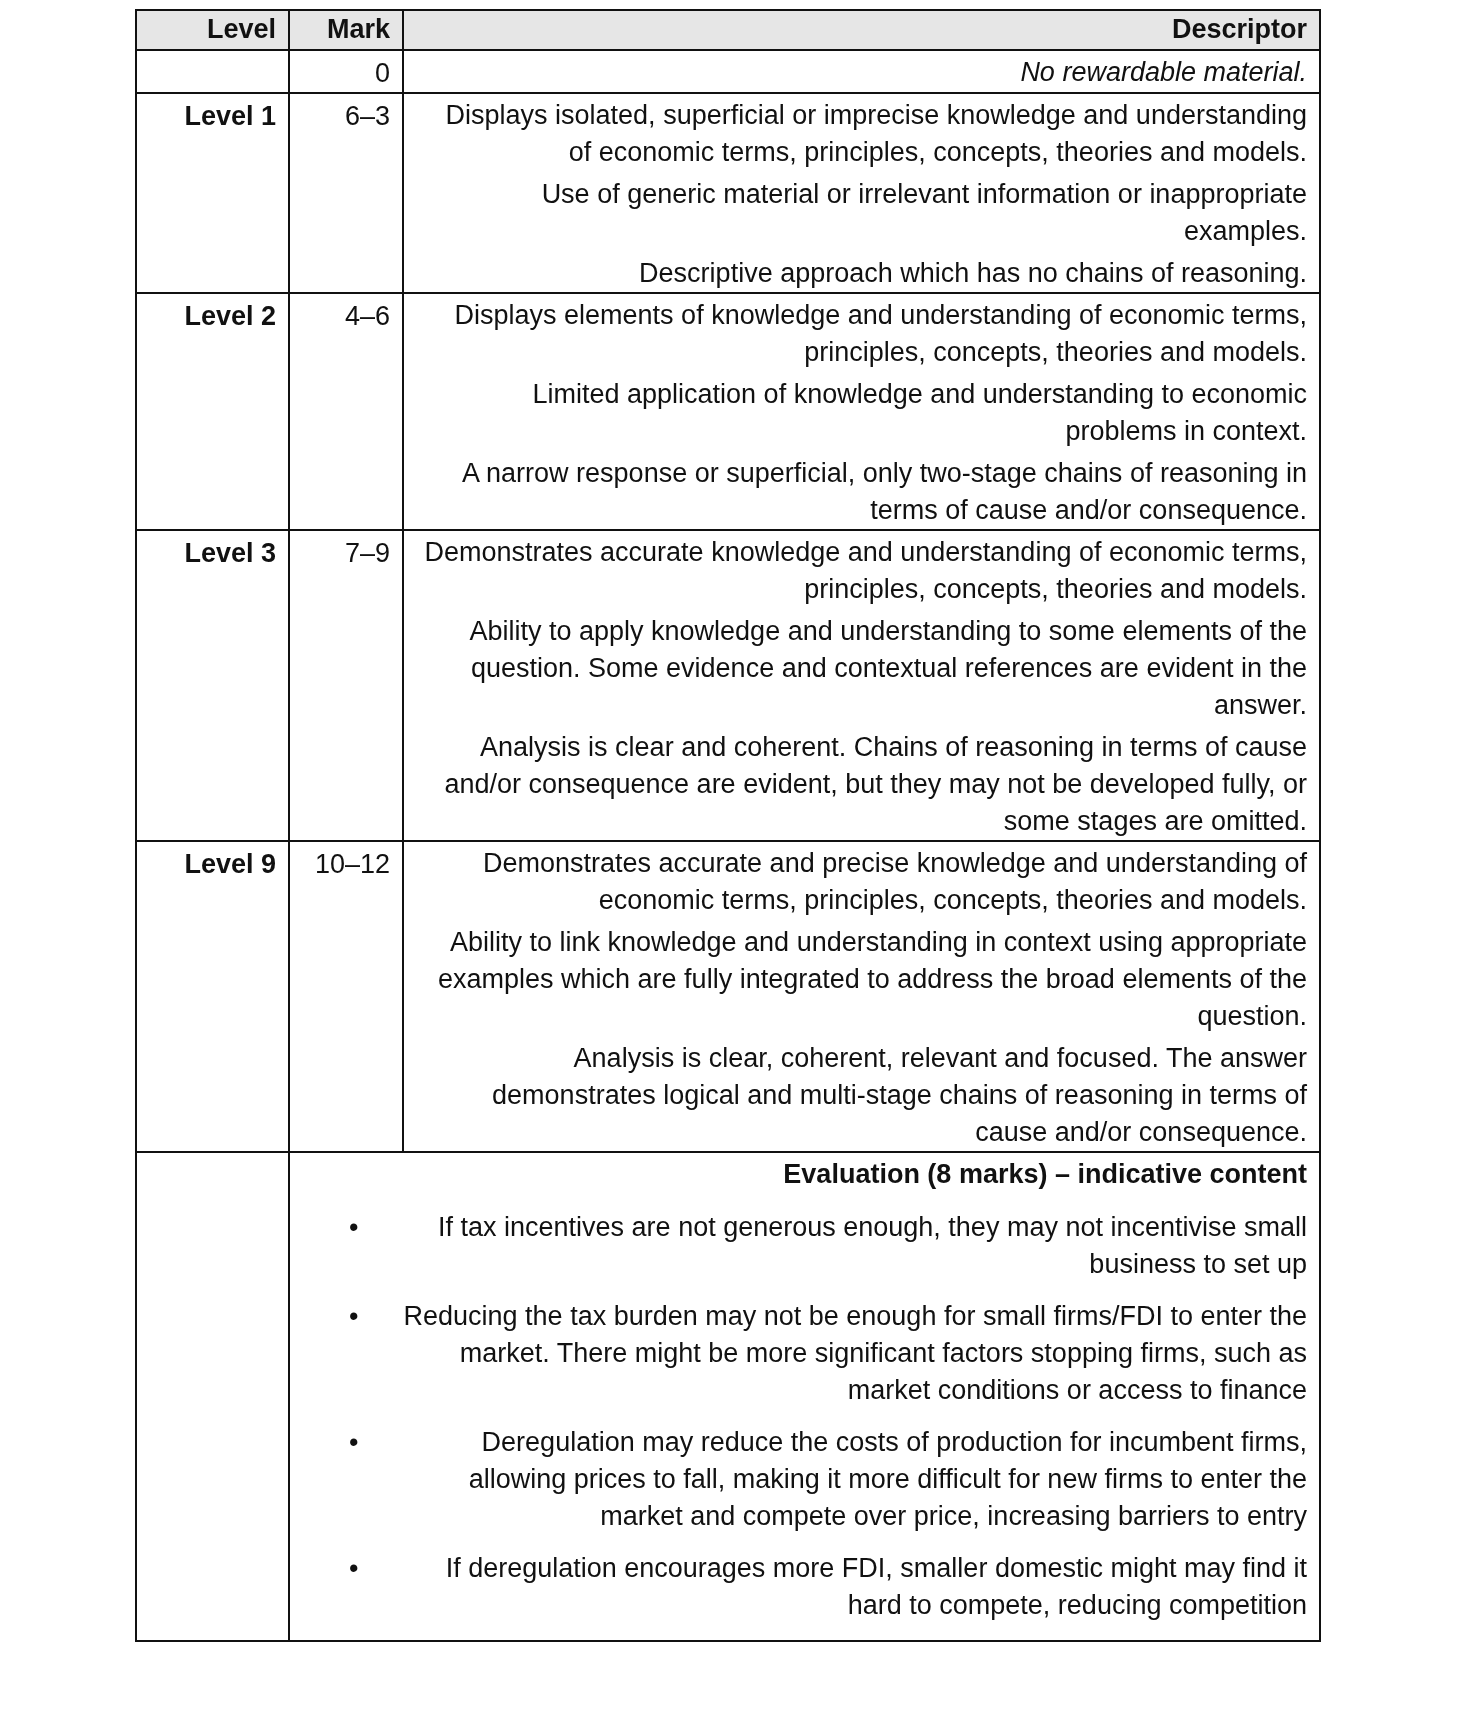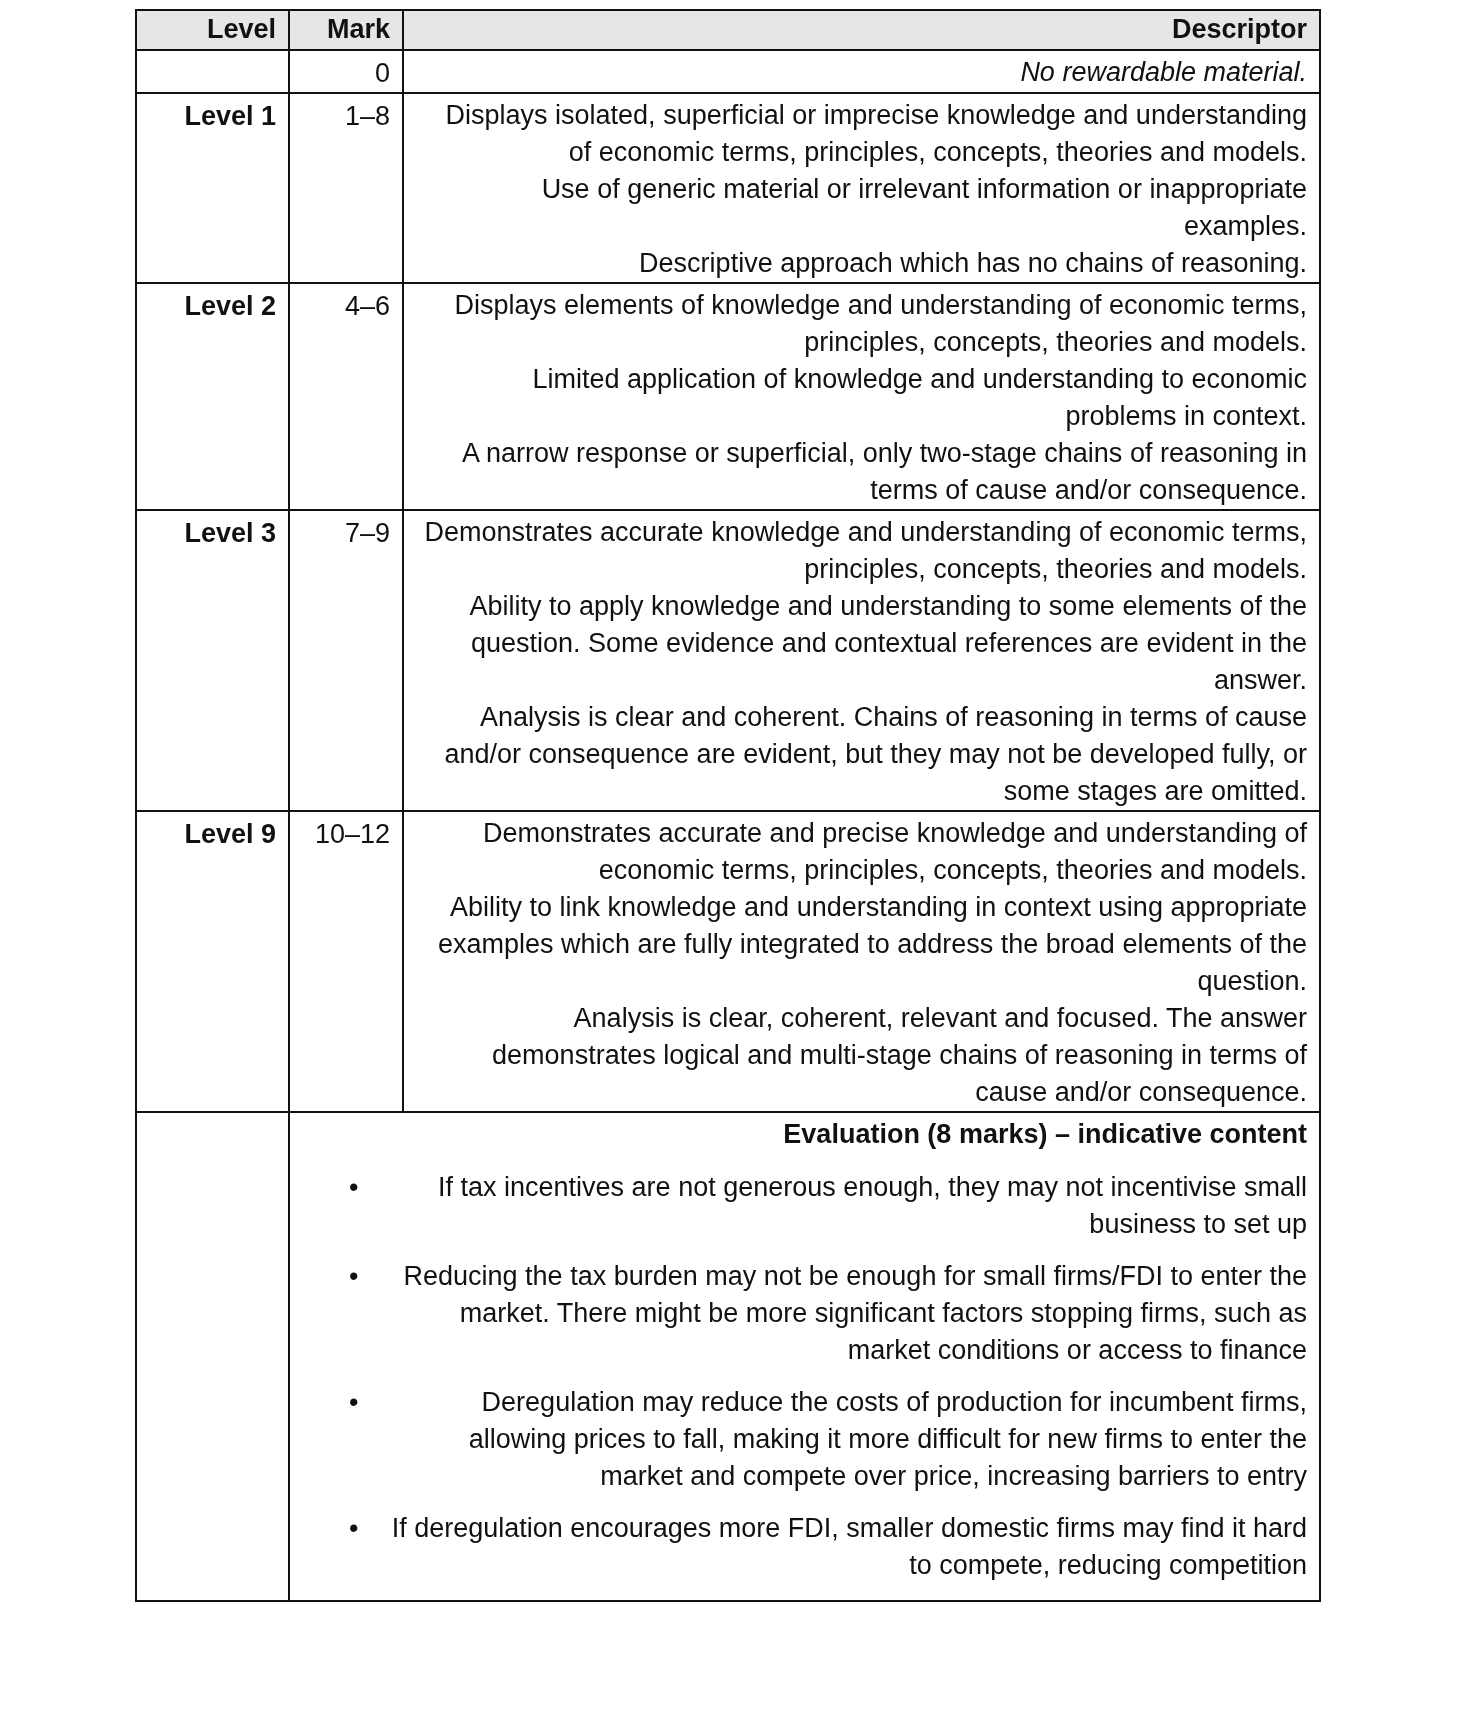--- a/index.html
+++ b/index.html
@@ -13,21 +13,21 @@
   table.rubric td, table.rubric th {
     border:2px solid #111; vertical-align:top; padding:0 12px; text-align:right;
   }
   col.c-level { width:153px; }
   col.c-mark { width:114px; }
   thead th { background:#e6e6e6; font-weight:bold; padding-top:3px; padding-bottom:0; height:38px;}
   .lvl { font-weight:bold; padding-top:4px !important; }
   .mark { padding-top:4px !important; }
   .desc p { margin:0; }
   .desc { padding-top:3px !important; padding-bottom:0 !important; }
-  .desc p + p { }
+  .desc p + p { margin-top:5px; }
   .eval-title { font-weight:bold; margin:2px 0 0 0; }
   ul.eval { list-style:none; margin:16px 0 16px 0; padding:0; }
   ul.eval li { position:relative; padding-left:88px; margin-bottom:15px; }
   ul.eval li:last-child { margin-bottom:0; }
   ul.eval li .bullet { position:absolute; left:47px; top:0; }
   .zero-desc { padding-top:3px !important;font-style:italic; }
 </style>
 </head>
 <body>
 
@@ -47,21 +47,21 @@
   <tbody>
     <tr>
       <td class="lvl"></td>
       <td class="mark">0</td>
       <td class="desc zero-desc">
         <p>No rewardable material.</p>
       </td>
     </tr>
     <tr>
       <td class="lvl">Level 1</td>
-      <td class="mark">1–8</td>
+      <td class="mark">6–3</td>
       <td class="desc">
         <p>Displays isolated, superficial or imprecise knowledge and understanding of economic terms, principles, concepts, theories and models.</p>
         <p>Use of generic material or irrelevant information or inappropriate examples.</p>
         <p>Descriptive approach which has no chains of reasoning.</p>
       </td>
     </tr>
     <tr>
       <td class="lvl">Level 2</td>
       <td class="mark">4–6</td>
       <td class="desc">
@@ -100,19 +100,19 @@
           <li>
             <span class="bullet">•</span>
             <span>Reducing the tax burden may not be enough for small firms/FDI to enter the market. There might be more significant factors stopping firms, such as market conditions or access to finance</span>
           </li>
           <li>
             <span class="bullet">•</span>
             <span>Deregulation may reduce the costs of production for incumbent firms, allowing prices to fall, making it more difficult for new firms to enter the market and compete over price, increasing barriers to entry</span>
           </li>
           <li>
             <span class="bullet">•</span>
-            <span>If deregulation encourages more FDI, smaller domestic firms may find it hard to compete, reducing competition</span>
+            <span>If deregulation encourages more FDI, smaller domestic might may find it hard to compete, reducing competition</span>
           </li>
         </ul>
       </td>
     </tr>
   </tbody>
 </table>
 
 </body></html>

